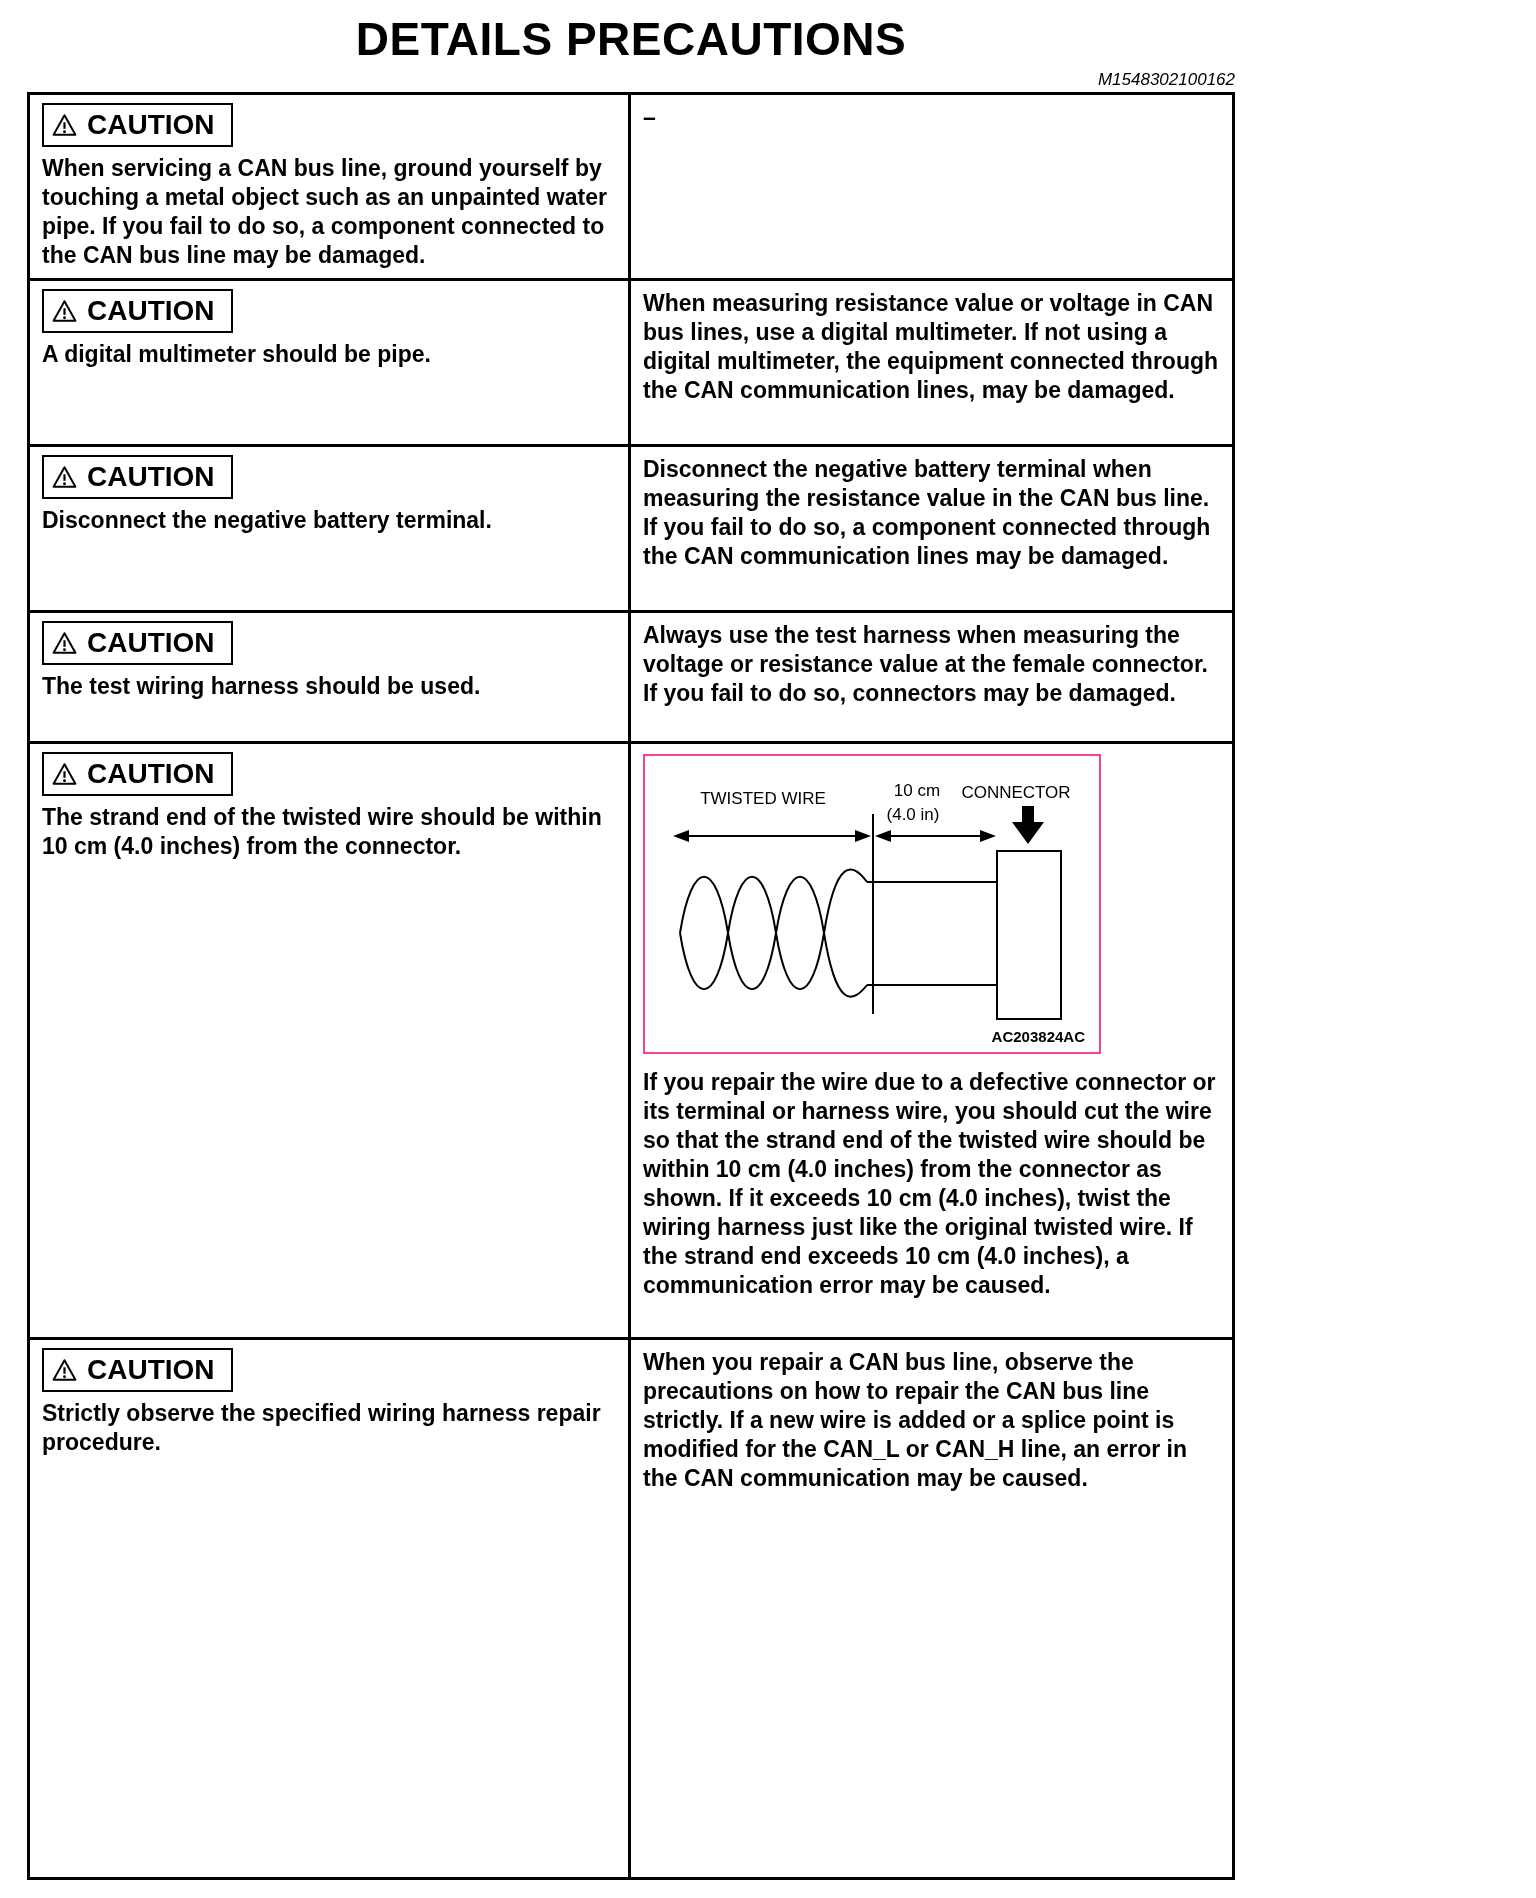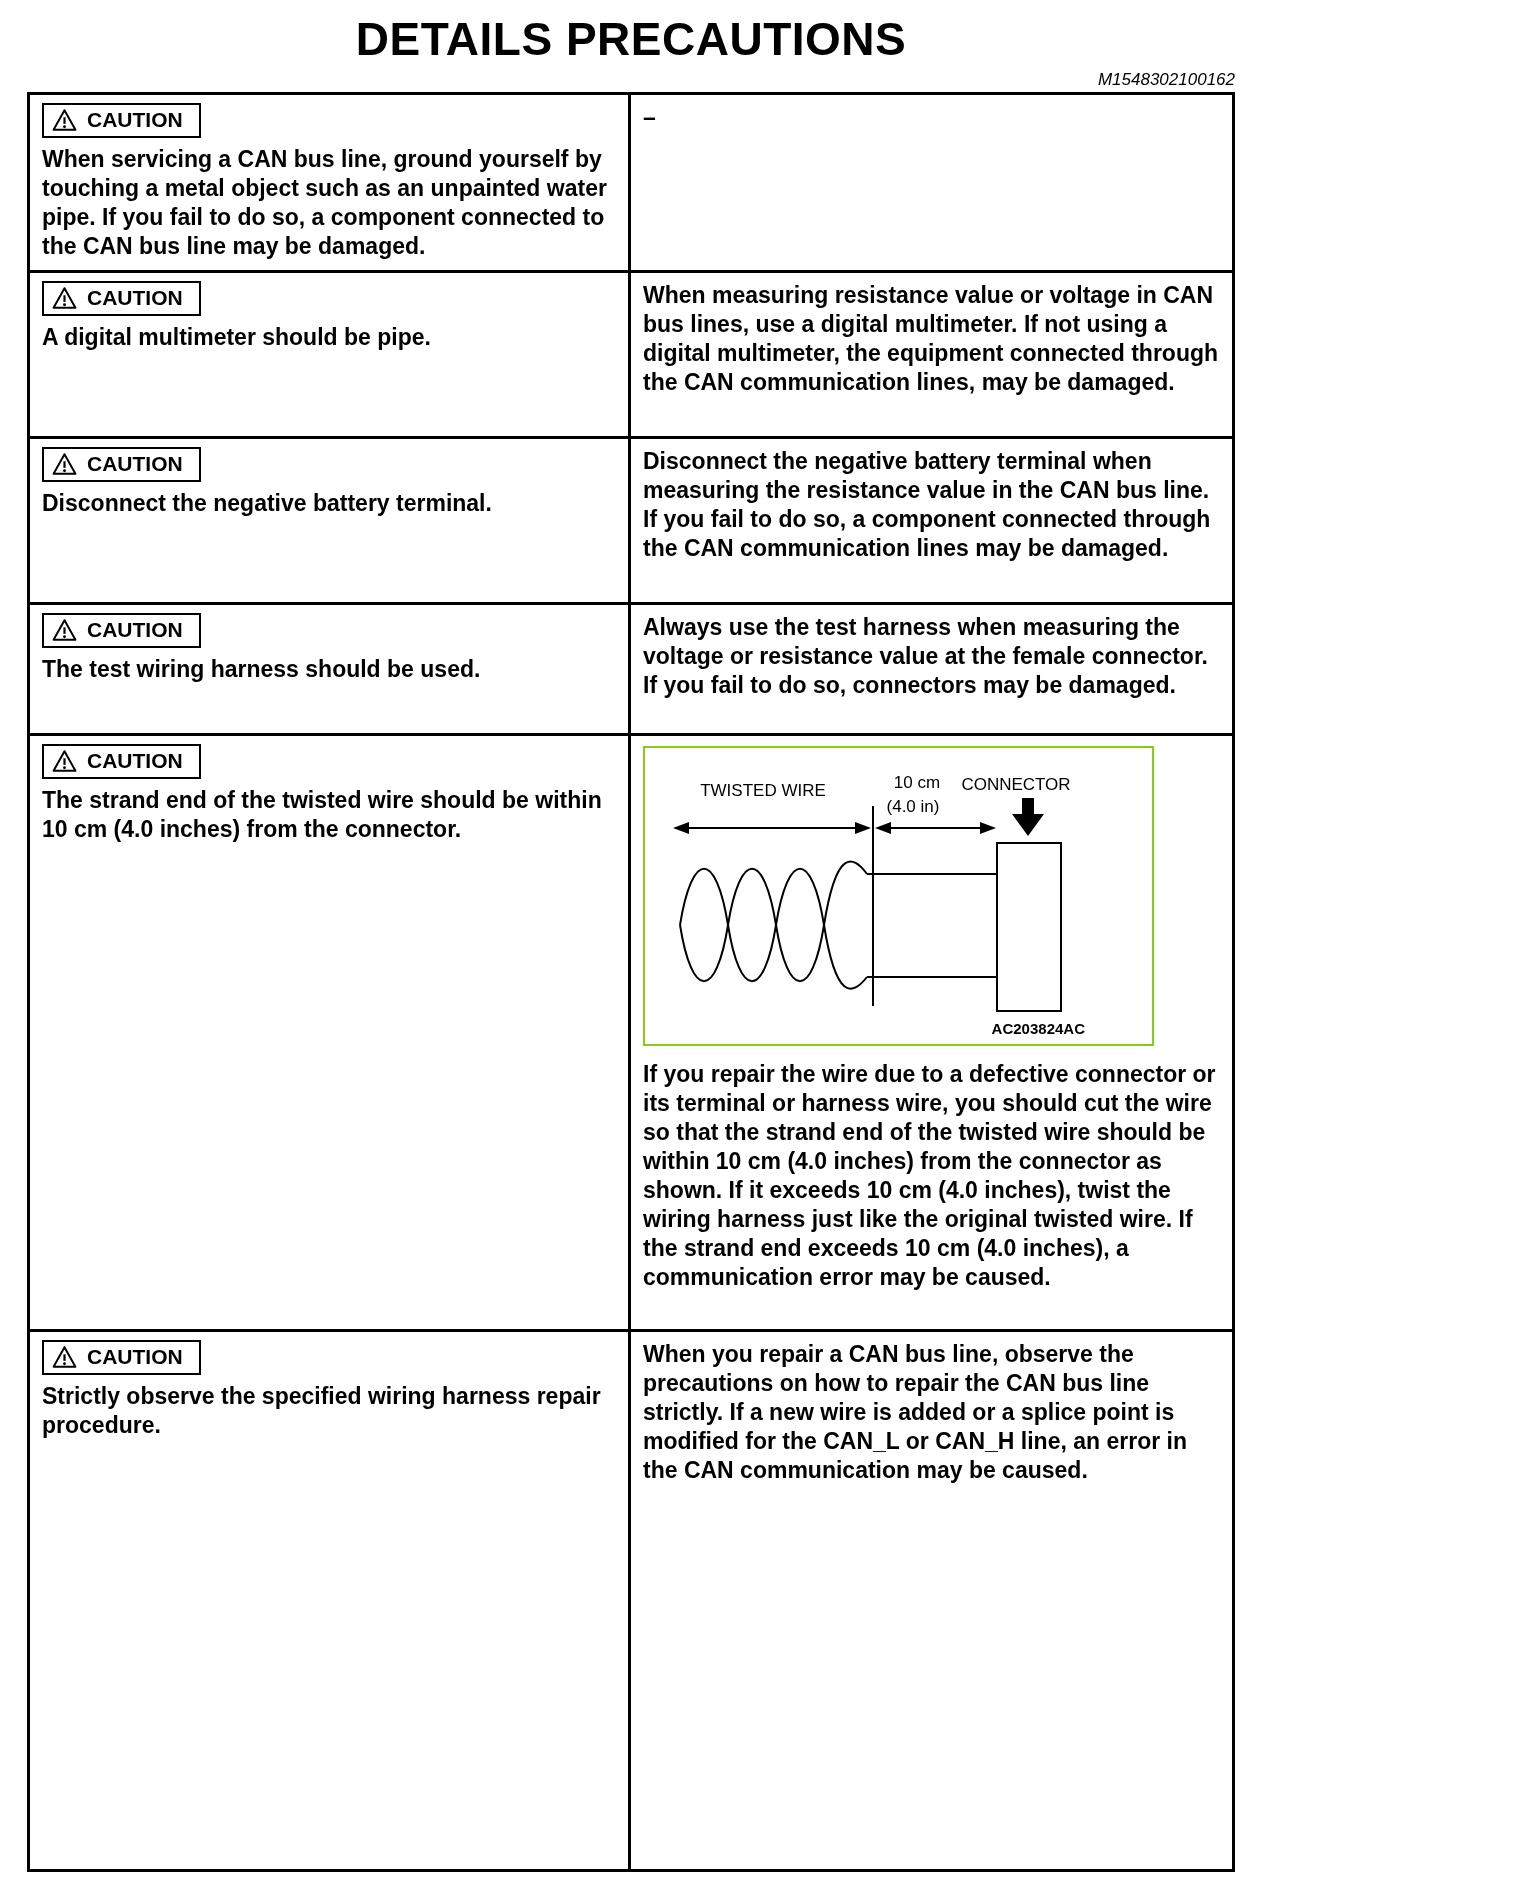--- a/index.html
+++ b/index.html
@@ -56,24 +56,24 @@
   tr.r6 td { height: 540px; }
   .caution-box {
     display: inline-flex;
     align-items: center;
     gap: 9px;
     border: 2px solid #000;
     padding: 2px 16px 3px 7px;
     margin-bottom: 7px;
   }
   .caution-box svg { width: 27px; height: 24px; display: block; }
-  .caution-label { font-size: 21px; font-weight: bold; }
+  .caution-label { font-size: 28px; font-weight: bold; }
   .figure-box {
-    width: 511px;
-    border: 2px solid #84cc16;
+    width: 458px;
+    border: 2px solid #ec4899;
     margin: 2px 0 14px;
   }
   .figure-box svg { display: block; }
   .fig-label {
     font-family: "Liberation Sans", sans-serif;
     font-size: 17px;
     font-weight: normal;
     fill: #000;
   }
   .fig-code {

